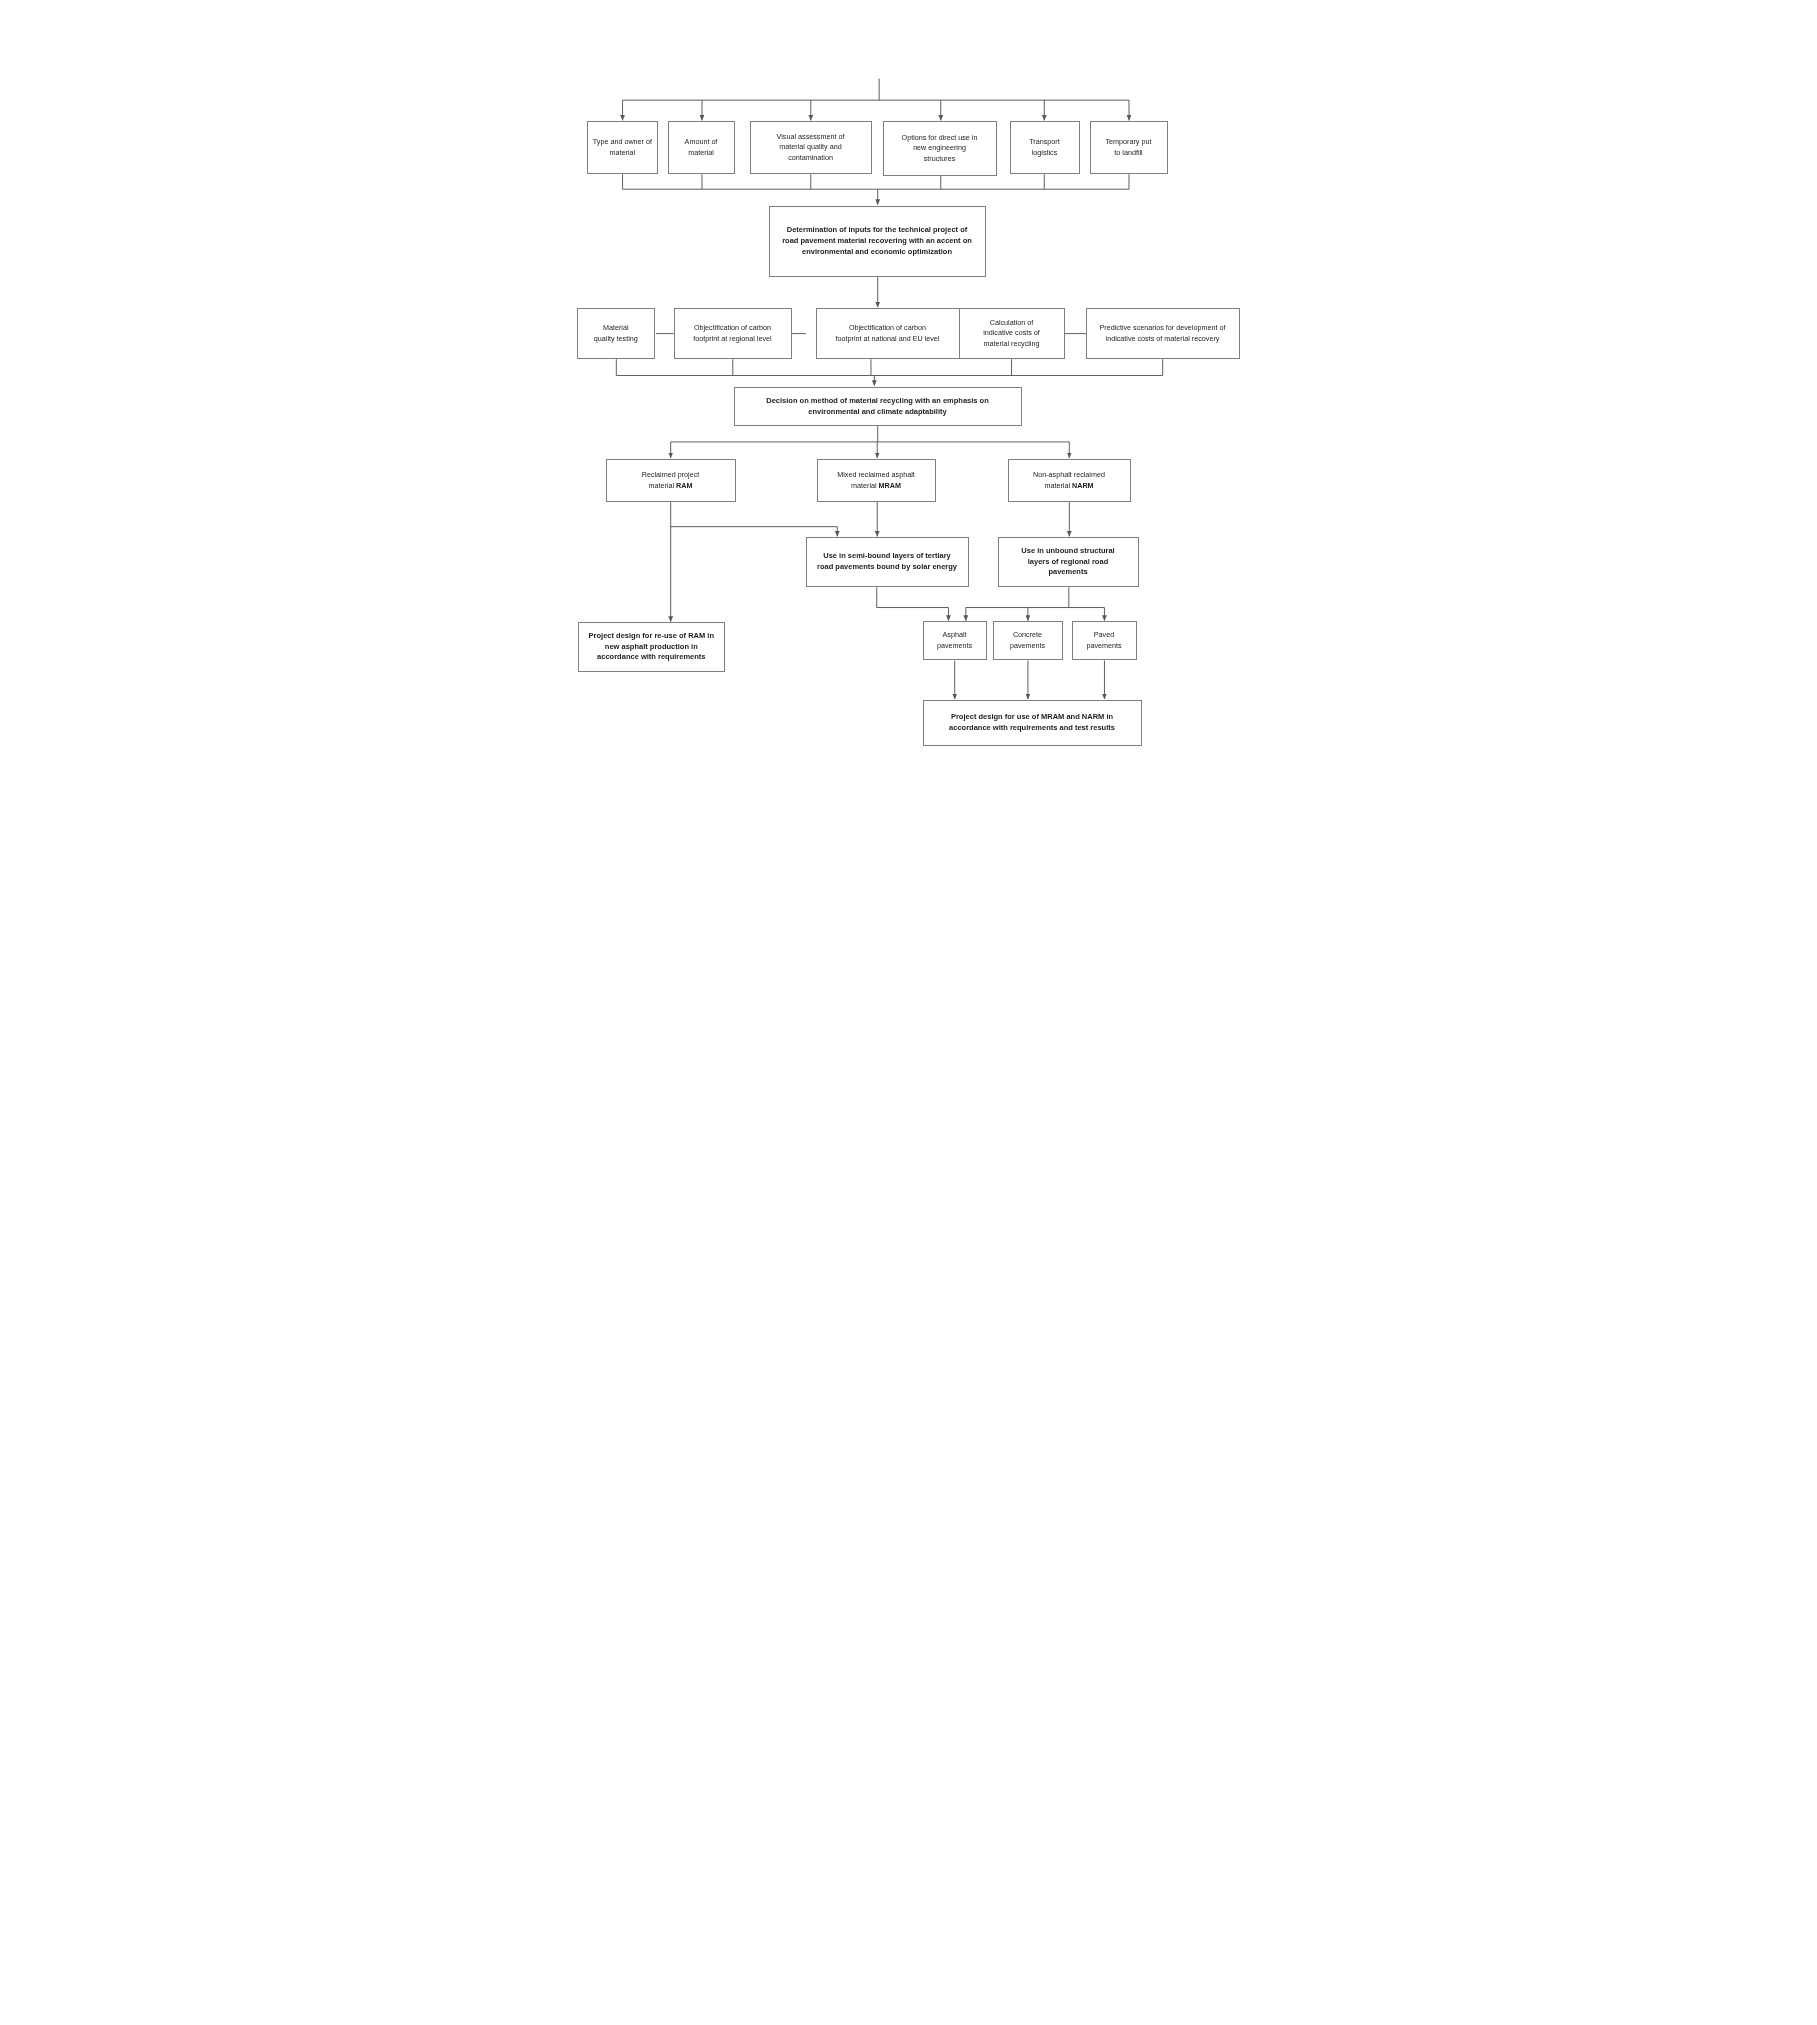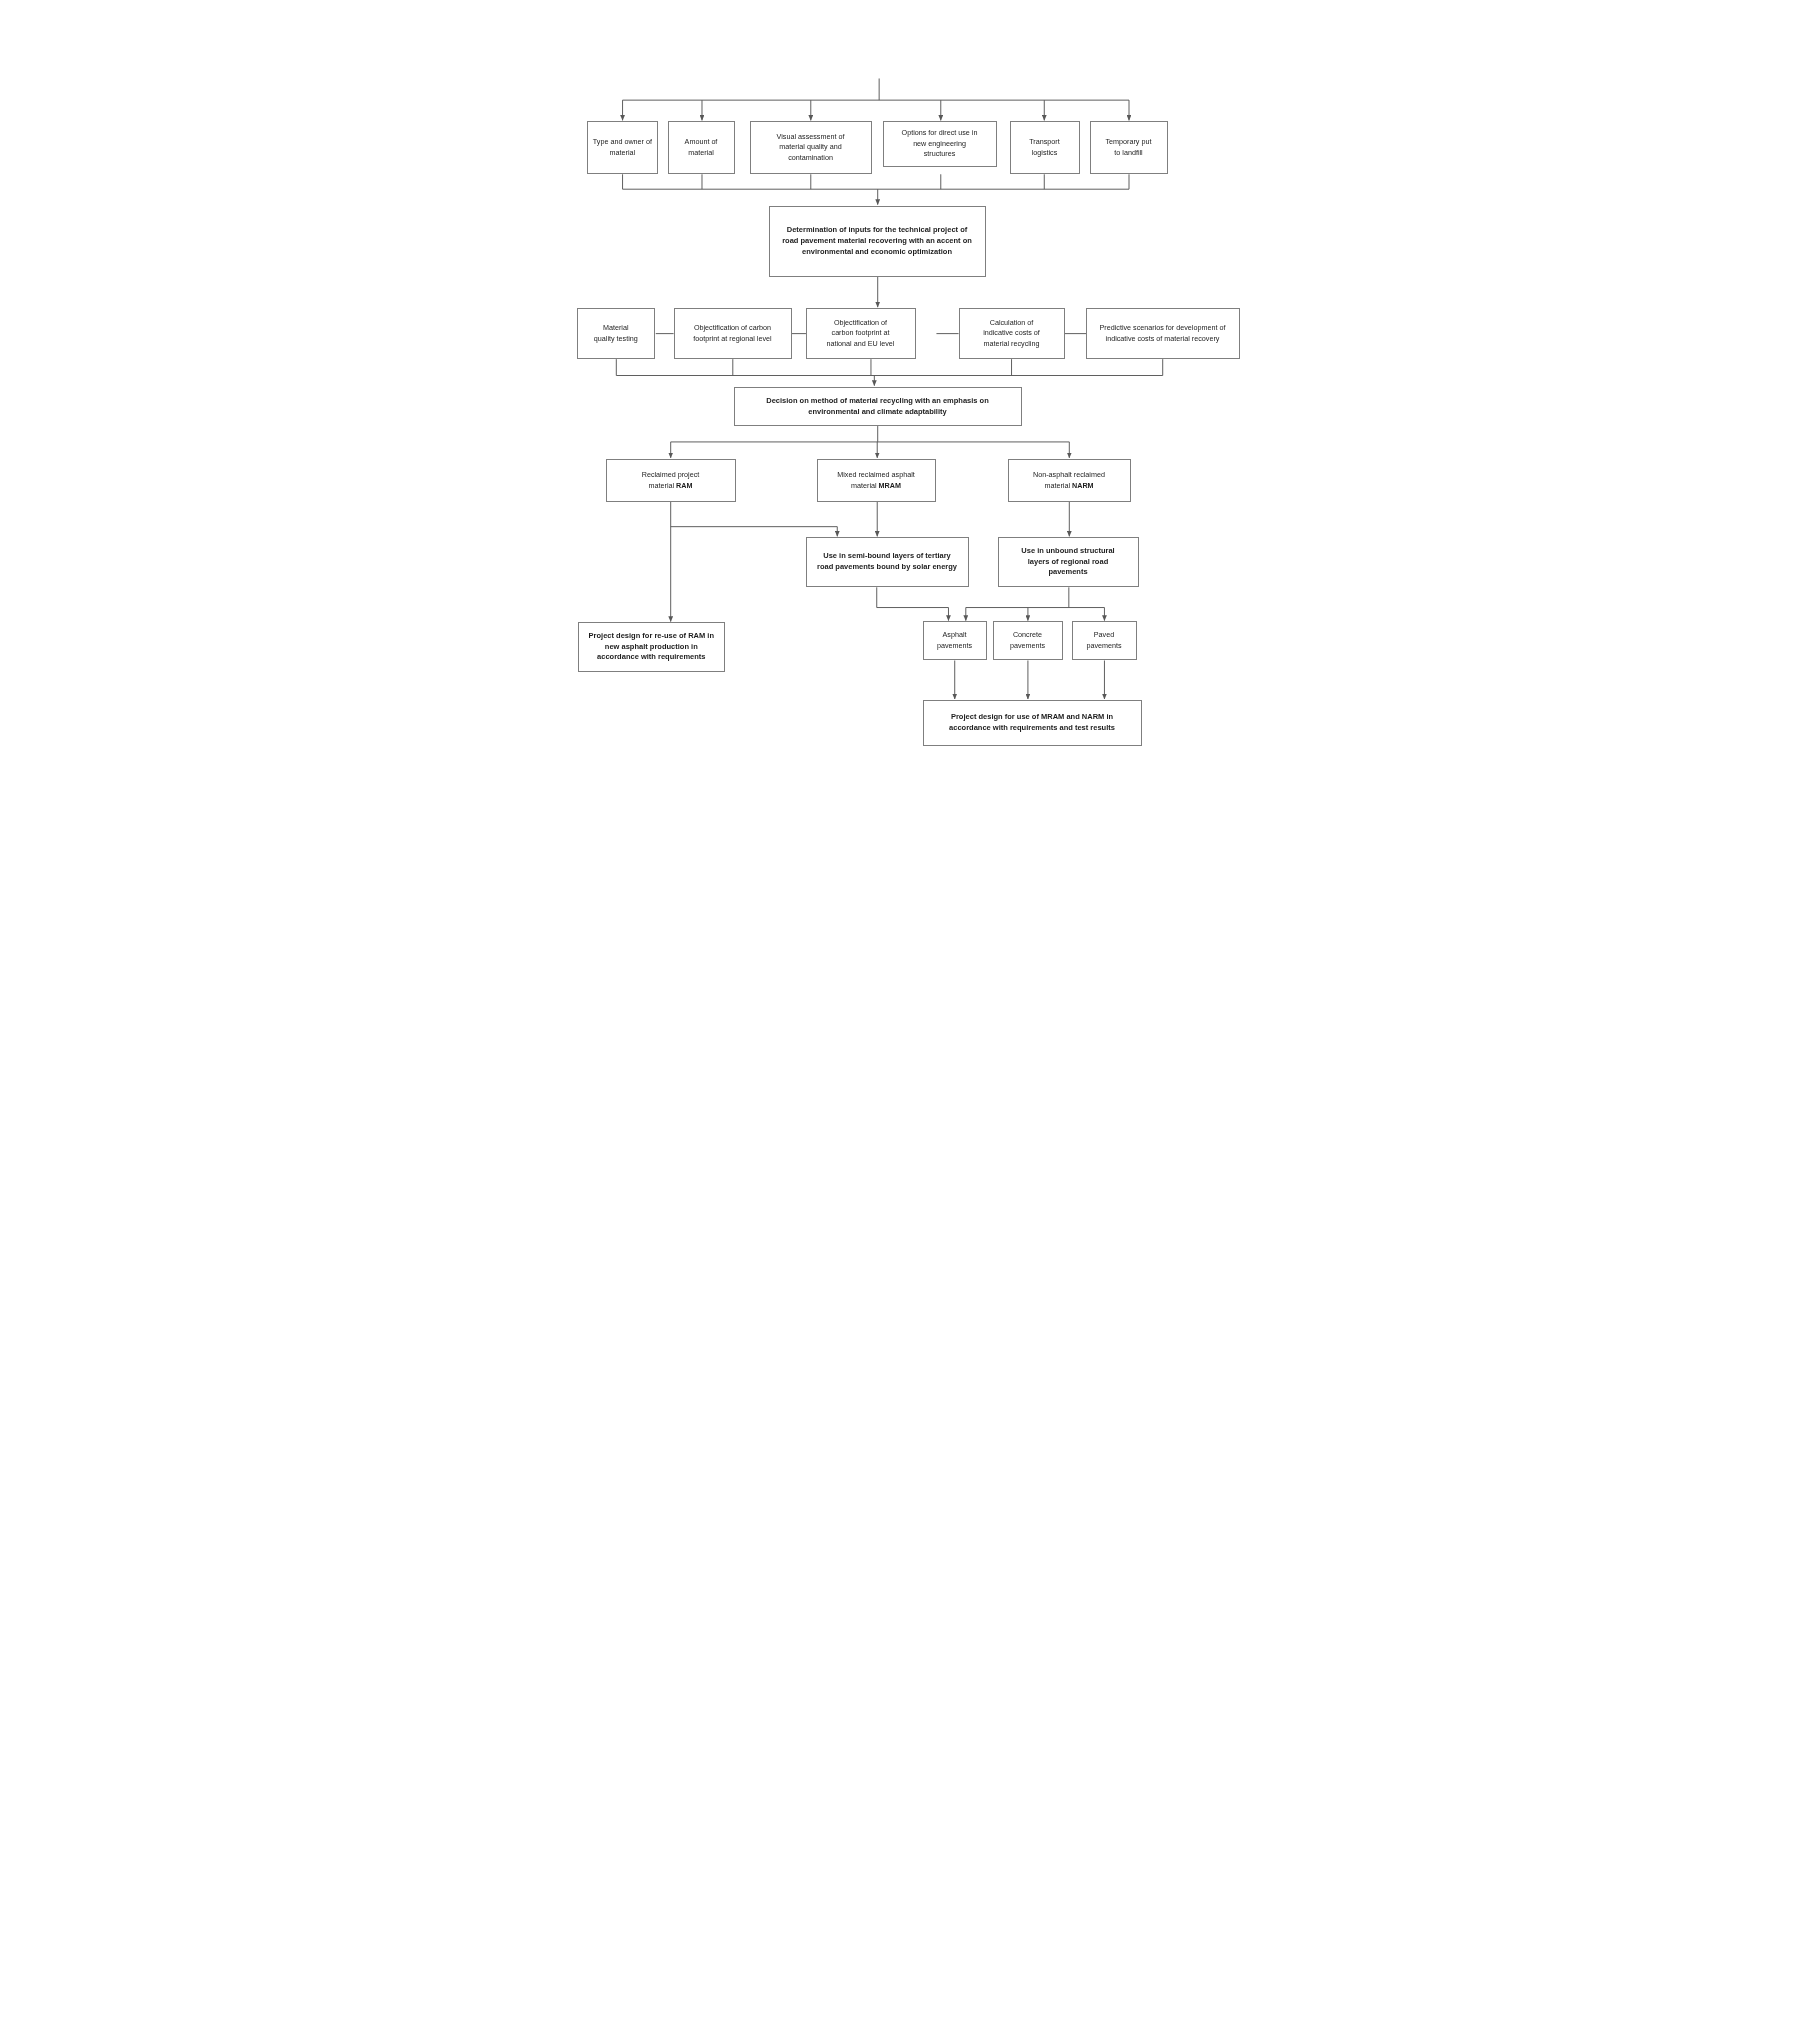--- a/index.html
+++ b/index.html
@@ -102,29 +102,29 @@
       <path d="M 795 1372 V 1452" marker-end="url(#arrow)"></path>
       <path d="M 947 1372 V 1452" marker-end="url(#arrow)"></path>
       <path d="M 1106 1372 V 1452" marker-end="url(#arrow)"></path>
     </g>
   </svg>
 
 
   <div class="box" style="left:15.4px; top:121px; width:71px; height:53px; padding:0 4.8px;">Type and owner of material</div>
   <div class="box" style="left:96px; top:121px; width:67px; height:53px; padding:0 6.7px;">Amount of material</div>
   <div class="box" style="left:178px; top:121px; width:122px; height:53px; padding:0 17px;">Visual assessment of material quality and contamination</div>
-  <div class="box" style="left:311px; top:121px; width:114px; height:46px; padding:0 15.4px;">Options for direct use in new engineering structures</div>
+  <div class="box" style="left:311px; top:121px; width:114px; height:55px; padding:0 15.4px;">Options for direct use in new engineering structures</div>
   <div class="box" style="left:438px; top:121px; width:70px; height:53px; padding:0 5.8px;">Transport logistics</div>
   <div class="box" style="left:518px; top:121px; width:78px; height:53px; padding:0 12.5px;">Temporary put to landfill</div>
 
   <div class="box bold" style="left:197px; top:206px; width:217px; height:71px; padding:0 8.7px;">Determination of inputs for the technical project of road pavement material recovering with an accent on environmental and economic optimization</div>
 
   <div class="box" style="left:5.3px; top:308px; width:78px; height:51px; padding:0 14.4px;">Material quality testing</div>
   <div class="box" style="left:102px; top:308px; width:118px; height:51px; padding:0 6px;">Objectification of carbon footprint at regional level</div>
-  <div class="box" style="left:234px; top:308px; width:110px; height:51px; padding:0 19px;">Objectification of carbon footprint at national and EU level</div>
+  <div class="box" style="left:244px; top:308px; width:144px; height:51px; padding:0 19px;">Objectification of carbon footprint at national and EU level</div>
   <div class="box" style="left:387px; top:308px; width:106px; height:51px; padding:0 14.4px;">Calculation of indicative costs of material recycling</div>
   <div class="box" style="left:514px; top:308px; width:154px; height:51px; padding:0 7.7px;">Predictive scenarios for development of indicative costs of material recovery</div>
 
   <div class="box bold" style="left:162px; top:387px; width:288px; height:39px; padding:0 9.6px;">Decision on method of material recycling with an emphasis on environmental and climate adaptability</div>
 
   <div class="box" style="left:34px; top:459px; width:130px; height:43px; padding:0 13.5px;">
     <span><span>Reclaimed project material</span>&nbsp;<b>RAM</b></span>
   </div>
   <div class="box" style="left:245px; top:459px; width:119px; height:43px; padding:0 11.6px;">
     <span><span>Mixed reclaimed asphalt material</span>&nbsp;<b>MRAM</b></span>

